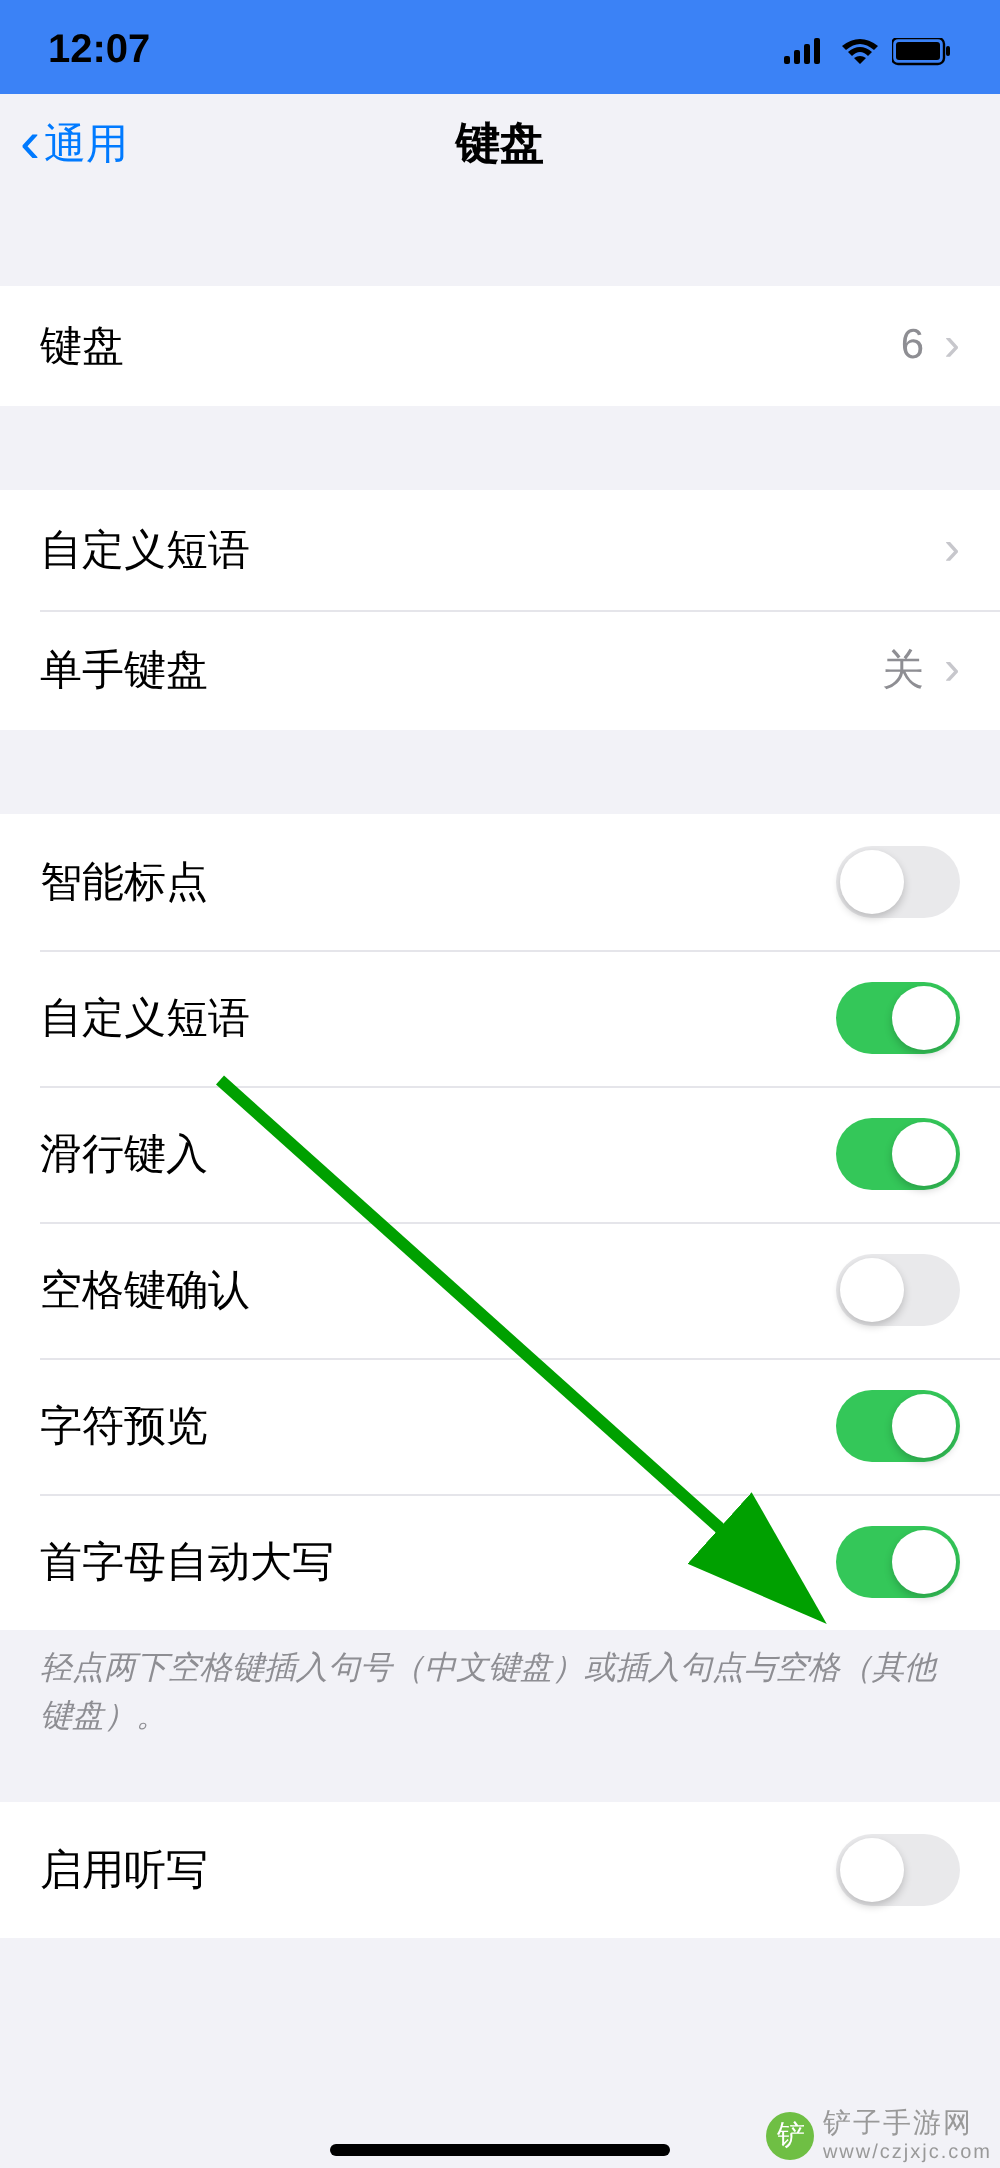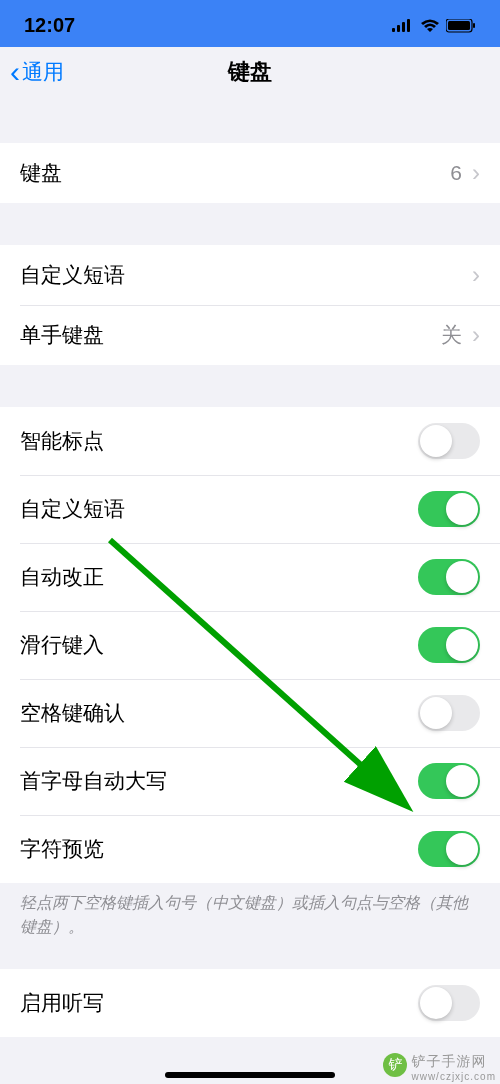--- a/index.html
+++ b/index.html
@@ -102,21 +102,21 @@
     .arrow-overlay {
       position: absolute;
       z-index: 100;
       pointer-events: none;
     }
     .watermark {
       position: absolute;
       right: 4px;
       bottom: 2px;
       display: flex;
-      align-items: flex-start;
+      align-items: center;
       gap: 4px;
       z-index: 200;
       margin-top: 12px;
     }
     .watermark-icon {
       width: 24px;
       height: 24px;
       background: #6fbf44;
       border-radius: 50%;
       position: relative;
@@ -211,45 +211,39 @@
         <div class="toggle-knob"></div>
       </div>
     </div>
     <div class="row">
       <span>自定义短语</span>
       <div class="toggle on">
         <div class="toggle-knob"></div>
       </div>
     </div>
     <div class="row">
-      <span>自动改正</span>
-      <div class="toggle on">
-        <div class="toggle-knob"></div>
-      </div>
-    </div>
-    <div class="row">
       <span>滑行键入</span>
       <div class="toggle on">
         <div class="toggle-knob"></div>
       </div>
     </div>
     <div class="row">
       <span>空格键确认</span>
       <div class="toggle">
         <div class="toggle-knob"></div>
       </div>
     </div>
     <div class="row">
+      <span>字符预览</span>
+      <div class="toggle on">
+        <div class="toggle-knob"></div>
+      </div>
+    </div>
+    <div class="row">
       <span>首字母自动大写</span>
-      <div class="toggle on">
-        <div class="toggle-knob"></div>
-      </div>
-    </div>
-    <div class="row">
-      <span>字符预览</span>
       <div class="toggle on">
         <div class="toggle-knob"></div>
       </div>
     </div>
   </div>
 
 <div class="footer-text">轻点两下空格键插入句号（中文键盘）或插入句点与空格（其他键盘）。</div>
 
 <div style="height:22px"></div>
 

